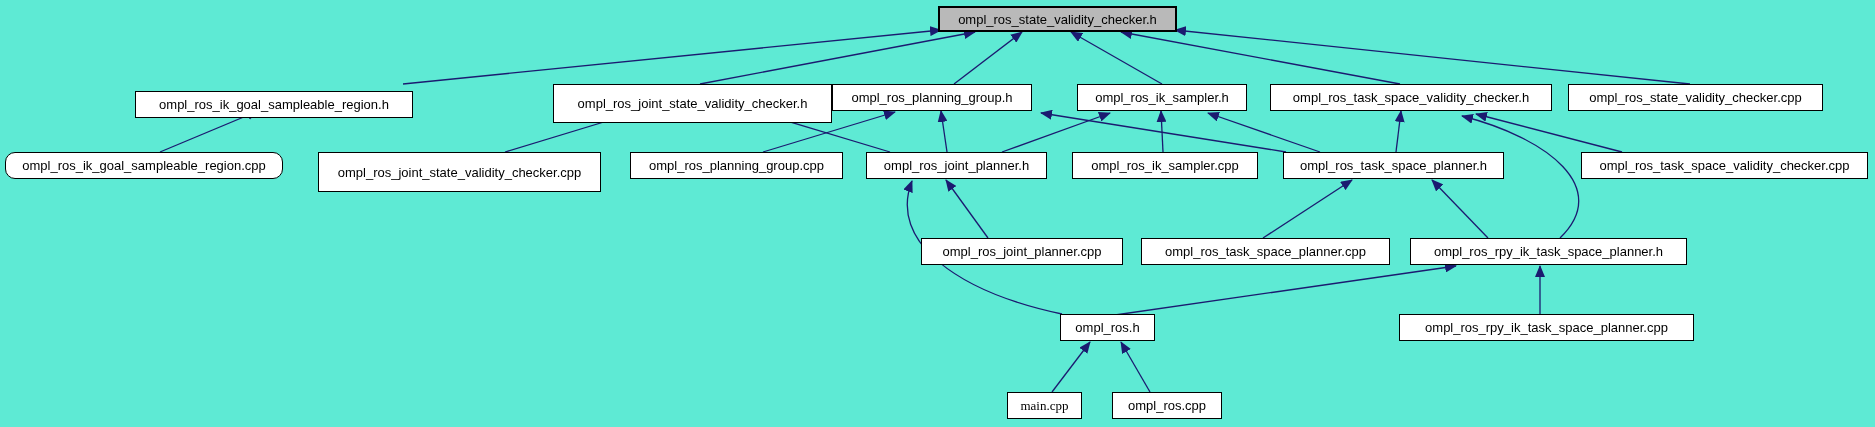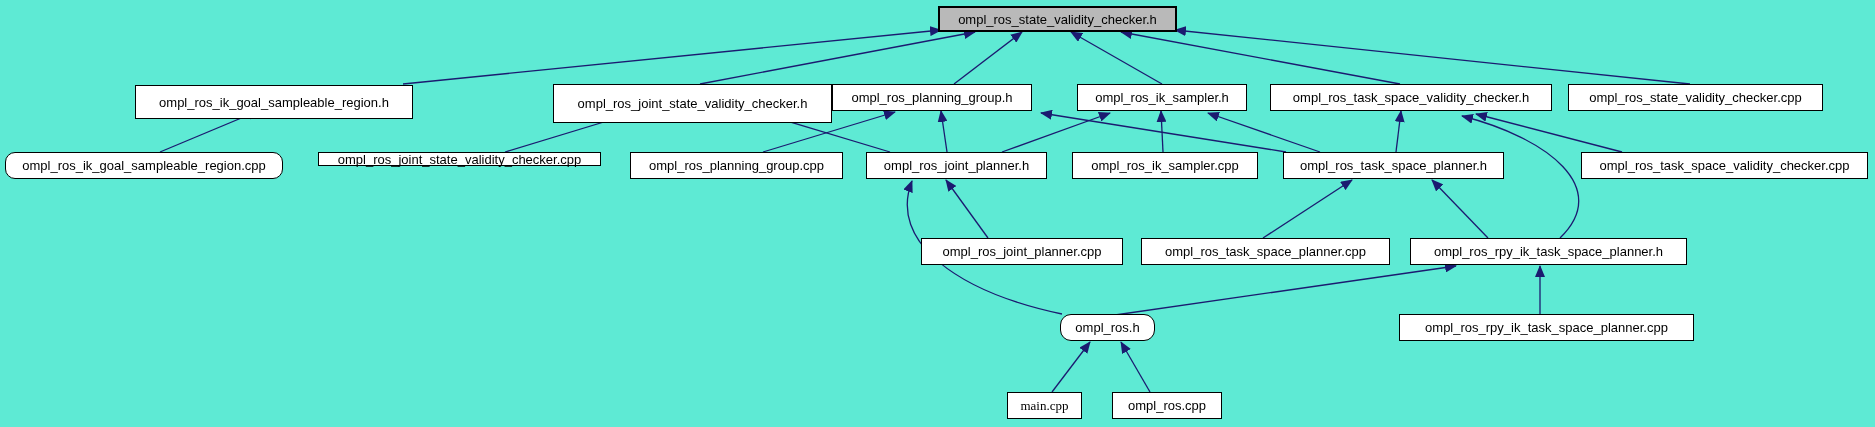--- a/index.html
+++ b/index.html
@@ -70,34 +70,34 @@
       <path d="M1062,314 C958,292 888,242 912,181" fill="none" stroke="#1b1b70" stroke-width="1.3" marker-end="url(#arrow)"></path>
       <path d="M1263,238 L1352,180" fill="none" stroke="#1b1b70" stroke-width="1.3" marker-end="url(#arrow)"></path>
       <path d="M1488,238 L1432,180" fill="none" stroke="#1b1b70" stroke-width="1.3" marker-end="url(#arrow)"></path>
       <path d="M1540,314 L1540,266" fill="none" stroke="#1b1b70" stroke-width="1.3" marker-end="url(#arrow)"></path>
       <path d="M1108,316 L1456,266" fill="none" stroke="#1b1b70" stroke-width="1.3" marker-end="url(#arrow)"></path>
       <path d="M1052,392 L1090,342" fill="none" stroke="#1b1b70" stroke-width="1.3" marker-end="url(#arrow)"></path>
       <path d="M1150,392 L1121,342" fill="none" stroke="#1b1b70" stroke-width="1.3" marker-end="url(#arrow)"></path>
     </svg>
   <div id="node-layer">
       <div class="node root" style="left: 938px; top: 6px; width: 239px; height: 26px;">ompl_ros_state_validity_checker.h</div>
-      <div class="node" style="left: 135px; top: 85px; width: 278px; height: 34px;">ompl_ros_ik_goal_sampleable_region.h</div>
+      <div class="node" style="left: 135px; top: 91px; width: 278px; height: 27px;">ompl_ros_ik_goal_sampleable_region.h</div>
       <div class="node" style="left: 553px; top: 84px; width: 279px; height: 39px;">ompl_ros_joint_state_validity_checker.h</div>
       <div class="node" style="left: 832px; top: 84px; width: 200px; height: 27px;">ompl_ros_planning_group.h</div>
       <div class="node" style="left: 1077px; top: 84px; width: 170px; height: 27px;">ompl_ros_ik_sampler.h</div>
       <div class="node" style="left: 1270px; top: 84px; width: 282px; height: 27px;">ompl_ros_task_space_validity_checker.h</div>
       <div class="node" style="left: 1568px; top: 84px; width: 255px; height: 27px;">ompl_ros_state_validity_checker.cpp</div>
       <div class="node" style="left: 5px; top: 152px; width: 278px; height: 27px; border-radius: 10px;">ompl_ros_ik_goal_sampleable_region.cpp</div>
-      <div class="node" style="left: 318px; top: 152px; width: 283px; height: 14px;">ompl_ros_joint_state_validity_checker.cpp</div>
+      <div class="node" style="left: 318px; top: 152px; width: 283px; height: 40px;">ompl_ros_joint_state_validity_checker.cpp</div>
       <div class="node" style="left: 630px; top: 152px; width: 213px; height: 27px;">ompl_ros_planning_group.cpp</div>
       <div class="node" style="left: 866px; top: 152px; width: 181px; height: 27px;">ompl_ros_joint_planner.h</div>
       <div class="node" style="left: 1072px; top: 152px; width: 186px; height: 27px;">ompl_ros_ik_sampler.cpp</div>
       <div class="node" style="left: 1283px; top: 152px; width: 221px; height: 27px;">ompl_ros_task_space_planner.h</div>
       <div class="node" style="left: 1581px; top: 152px; width: 287px; height: 27px;">ompl_ros_task_space_validity_checker.cpp</div>
       <div class="node" style="left: 921px; top: 238px; width: 202px; height: 27px;">ompl_ros_joint_planner.cpp</div>
       <div class="node" style="left: 1141px; top: 238px; width: 249px; height: 27px;">ompl_ros_task_space_planner.cpp</div>
       <div class="node" style="left: 1410px; top: 238px; width: 277px; height: 27px;">ompl_ros_rpy_ik_task_space_planner.h</div>
-      <div class="node" style="left: 1060px; top: 314px; width: 95px; height: 27px; border-radius: 11px;">ompl_ros.h</div>
+      <div class="node" style="left: 1060px; top: 314px; width: 95px; height: 27px;">ompl_ros.h</div>
       <div class="node" style="left: 1399px; top: 314px; width: 295px; height: 27px;">ompl_ros_rpy_ik_task_space_planner.cpp</div>
       <div class="node" style="left: 1007px; top: 392px; width: 75px; height: 27px; font-family: Liberation Serif, serif;">main.cpp</div>
       <div class="node" style="left: 1112px; top: 392px; width: 110px; height: 27px;">ompl_ros.cpp</div>
     </div>
 </div>
 
 </body></html>

